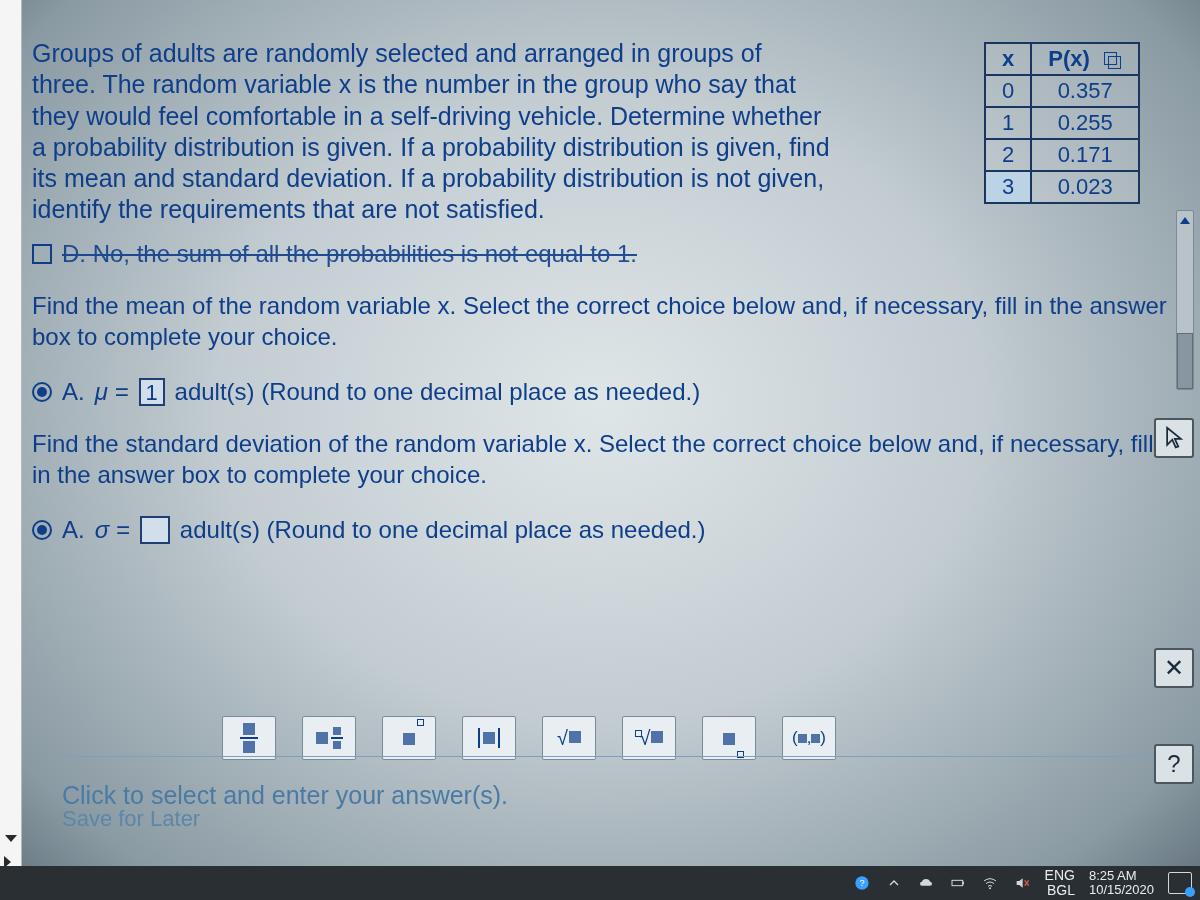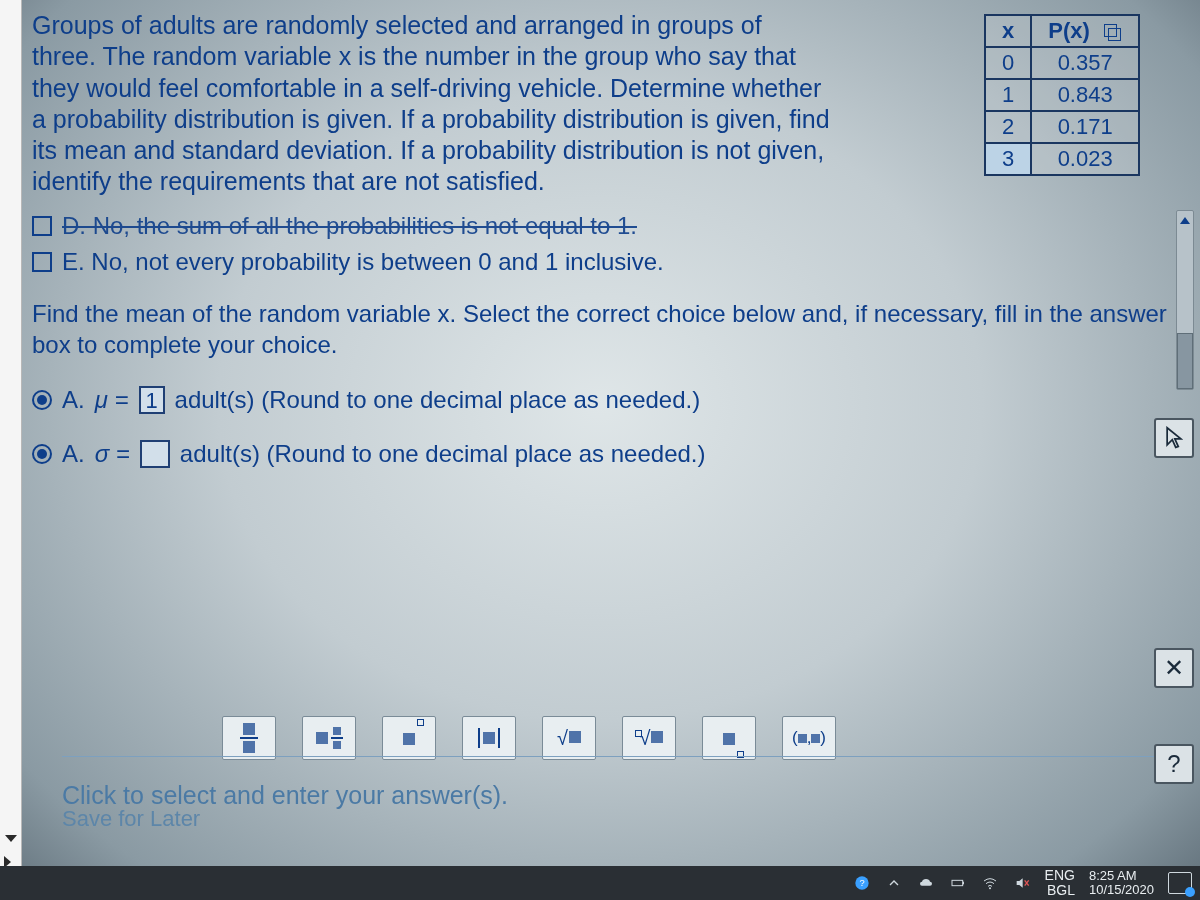--- a/index.html
+++ b/index.html
@@ -16,21 +16,21 @@
     padding-bottom: 12px; gap: 8px;
   }
   .left-rail .tri { width:0; height:0; border-left:6px solid transparent; border-right:6px solid transparent; }
   .left-rail .tri.down { border-top:7px solid #2a2a2a; }
   .left-rail .tri.right { width:0; height:0; border-top:6px solid transparent; border-bottom:6px solid transparent; border-left:7px solid #2a2a2a; margin-top:6px;}
   .content {
     position: absolute; left: 22px; top: 0; right: 0; bottom: 30px;
     padding: 10px 28px 0 10px;
     color: #0b3a80;
   }
-  .question-block { position: relative; }
+  .question-block { position: relative; margin-top: 28px; }
   .q-text {
     font-size: 25px; line-height: 1.25; color: #0e3e8a; max-width: 800px;
   }
   .prob-table {
     position: absolute; right: 32px; top: 4px;
     border-collapse: collapse; background: rgba(255,255,255,0.15);
     font-size: 22px; color: #0e3e8a;
   }
   .prob-table th, .prob-table td {
     border: 2px solid #1a3660; padding: 2px 16px; text-align: center; font-weight: normal;
@@ -142,57 +142,54 @@
           <span>P(x)</span>
           <span class="copy-icon"></span>
         </th>
       </tr>
       <tr>
         <td>0</td>
         <td>0.357</td>
       </tr>
       <tr>
         <td>1</td>
-        <td>0.843</td>
+        <td>0.255</td>
       </tr>
       <tr>
         <td>2</td>
         <td>0.171</td>
       </tr>
       <tr>
         <td class="highlight">3</td>
         <td>0.023</td>
       </tr>
     </tbody>
       </table>
   </div>
 
   <div style="height:6px"></div>
 
   <div class="opt-row">
     <span class="cb"></span>
     <span class="strike">D.  No, the sum of all the probabilities is not equal to 1.</span>
-  </div>
-  <div class="opt-row">
-    <span class="cb"></span>
-    <span>E.  No, not every probability is between 0 and 1 inclusive.</span>
   </div>
 
   <div class="para">Find the mean of the random variable x. Select the correct choice below and, if necessary, fill in the answer box to complete your choice.</div>
 
   <div class="section-gap"></div>
 
   <div class="opt-row">
     <span class="radio sel"></span>
     <span>A.  </span>
     <span class="mu">μ =</span>
     <span class="inp">1</span>
     <span> adult(s) (Round to one decimal place as needed.)</span>
   </div>
 
+  <div class="para">Find the standard deviation of the random variable x. Select the correct choice below and, if necessary, fill in the answer box to complete your choice.</div>
 
   <div class="section-gap"></div>
 
   <div class="opt-row">
     <span class="radio sel"></span>
     <span>A.  </span>
     <span class="sigma">σ =</span>
     <span class="inp" style="min-width:30px"></span>
     <span> adult(s) (Round to one decimal place as needed.)</span>
   </div>

